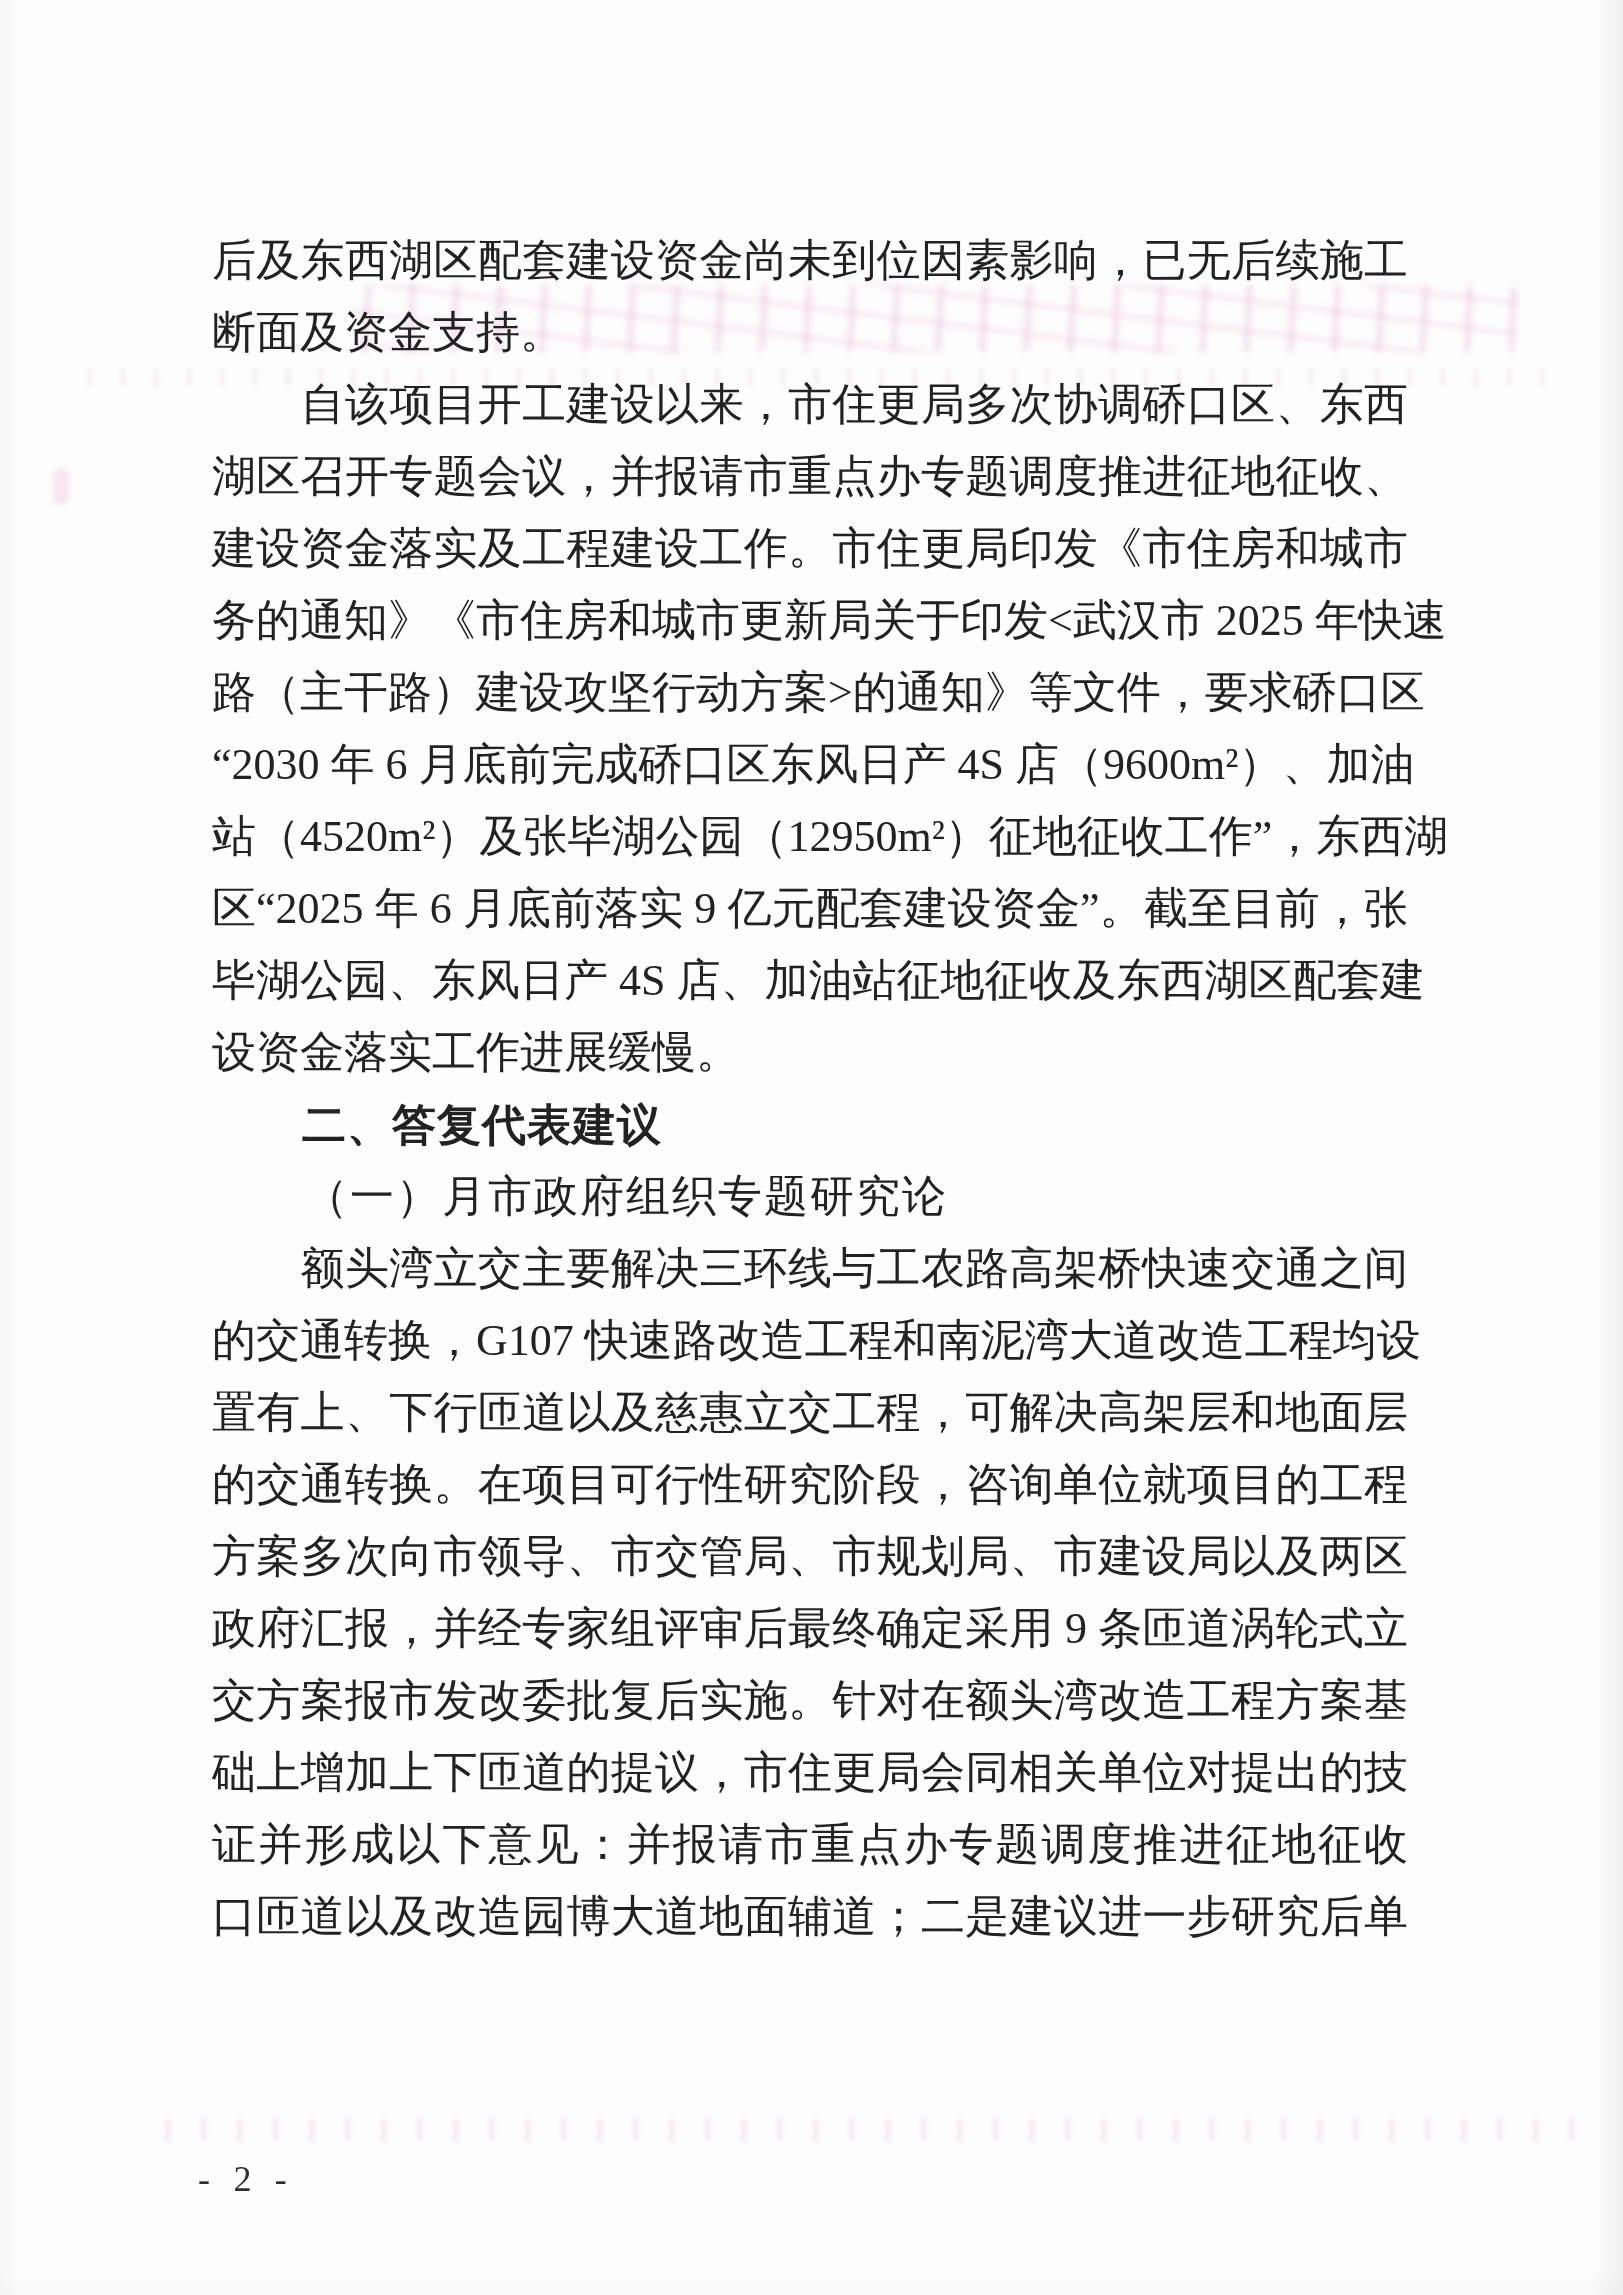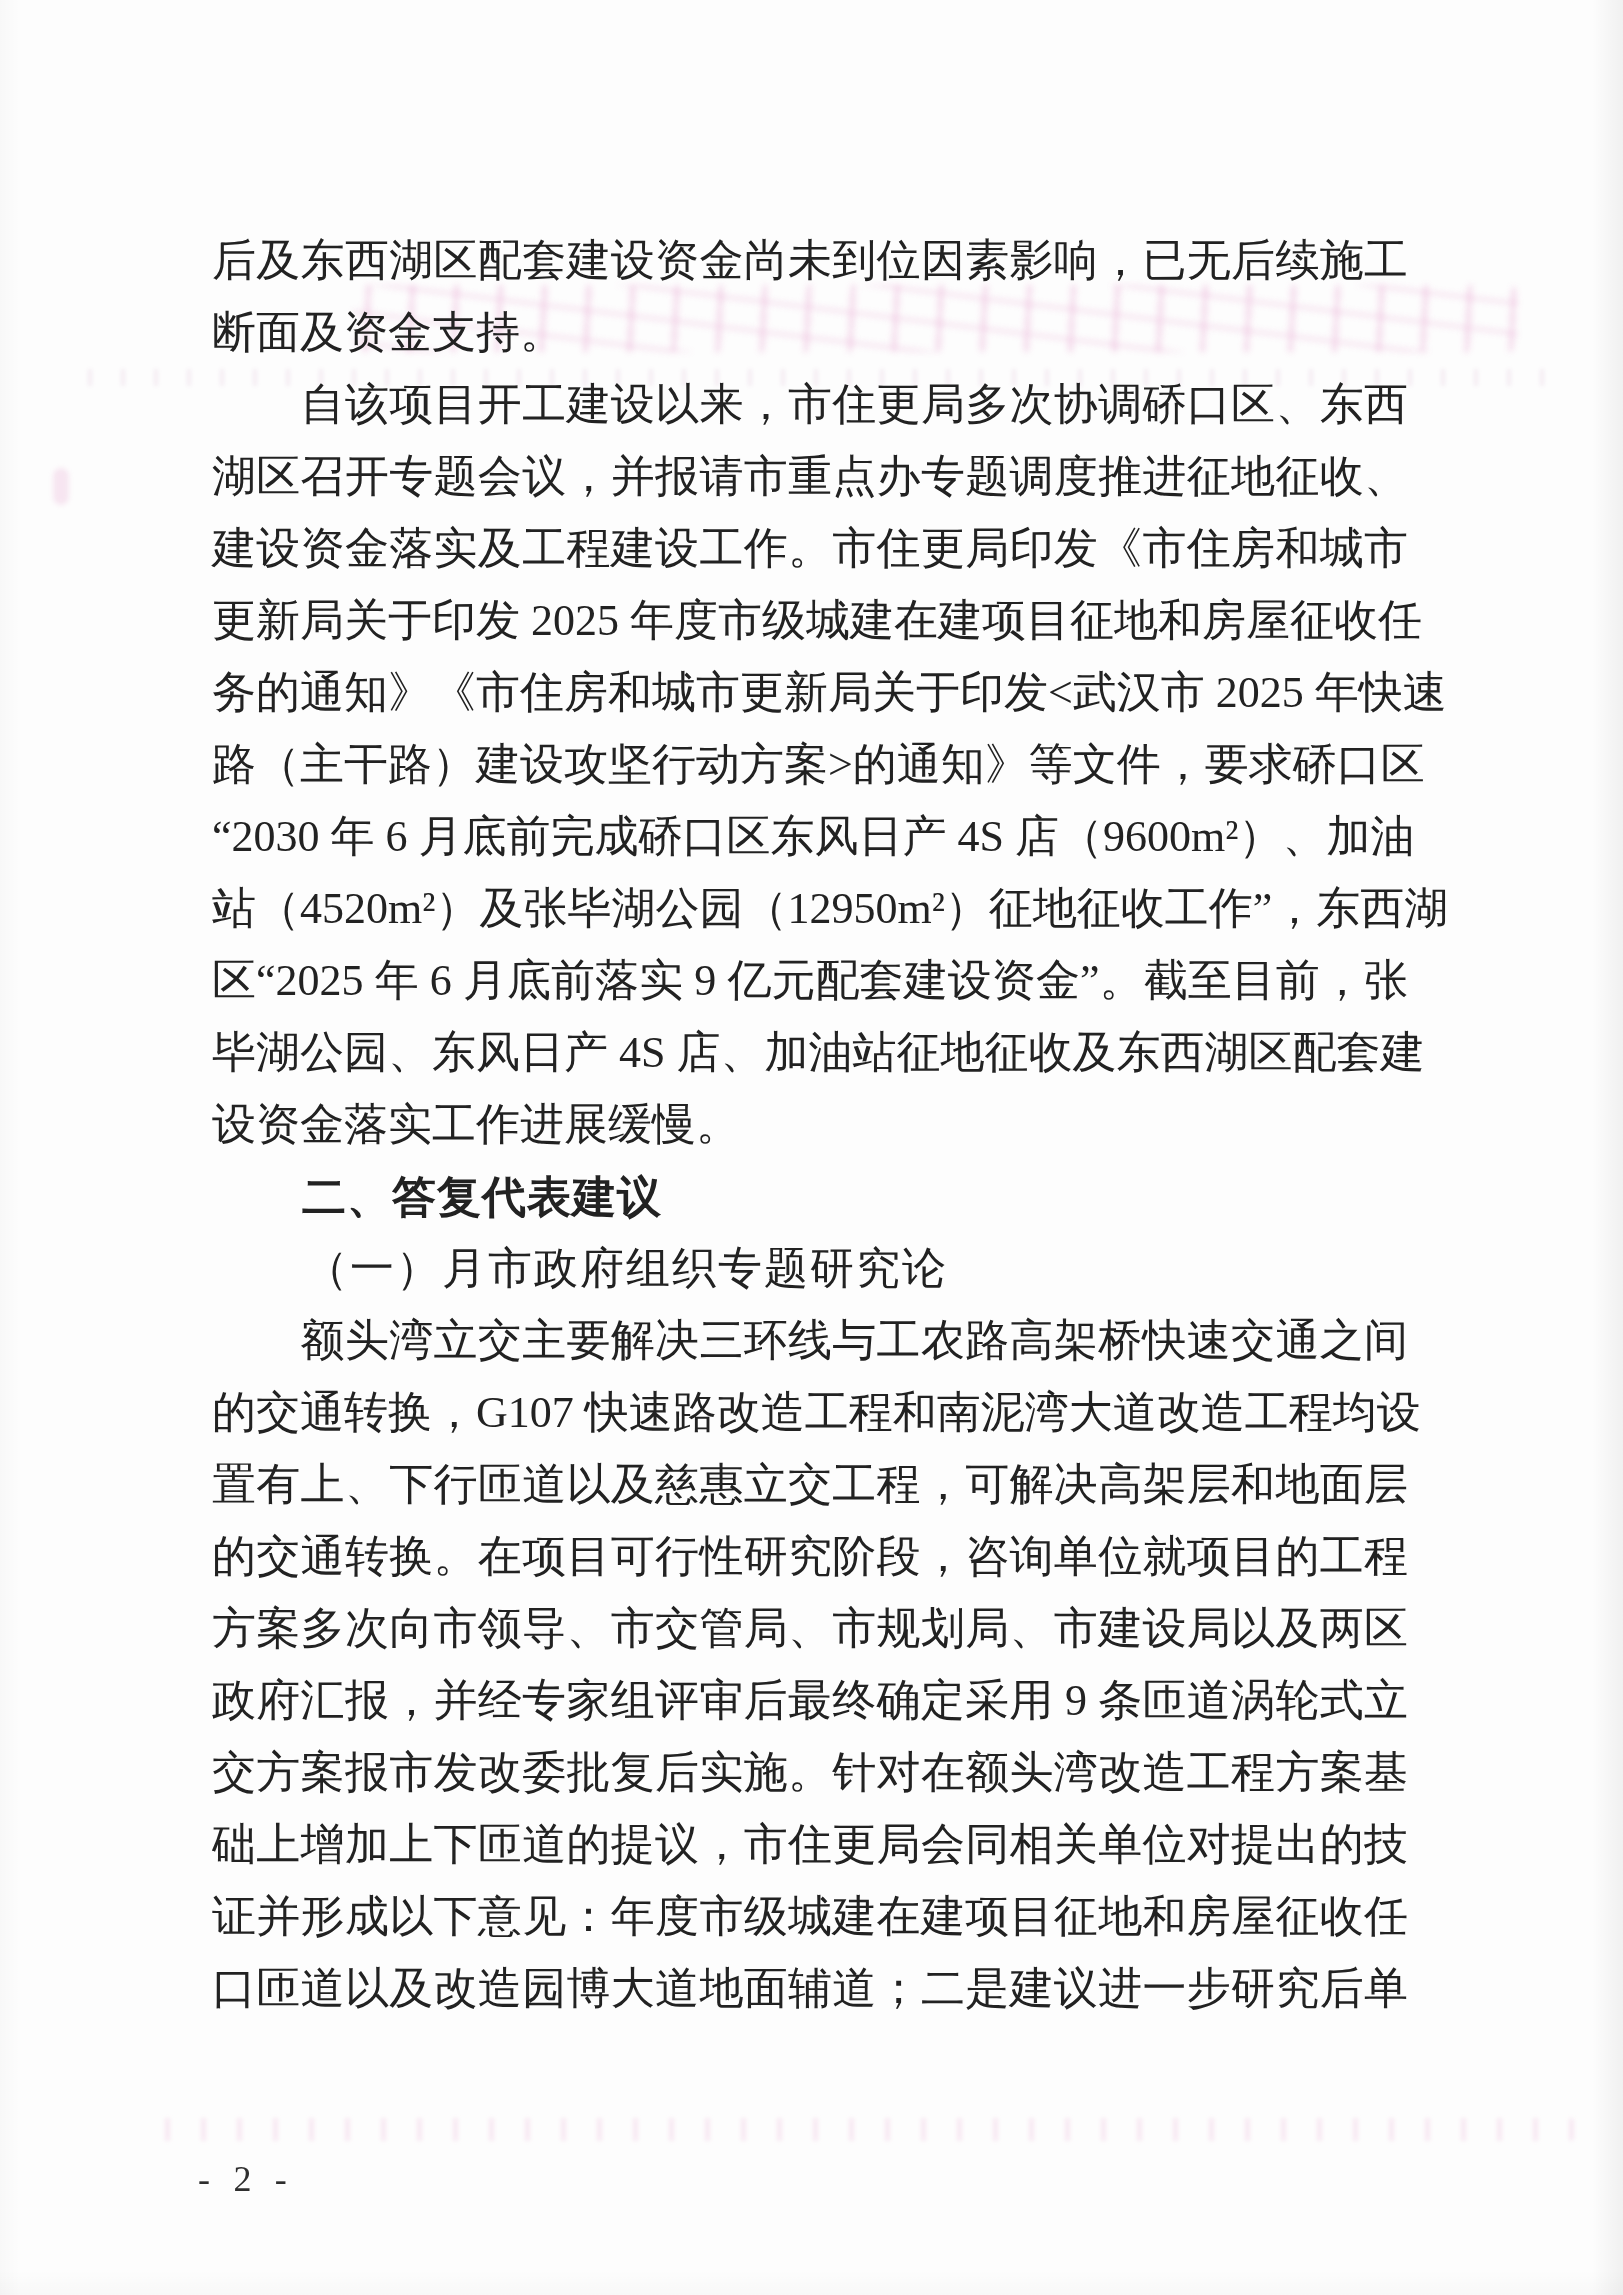--- a/index.html
+++ b/index.html
@@ -85,38 +85,37 @@
   <div class="wm wm-mid"></div>
   <div class="wm wm-bottom"></div>
   <div class="wm wm-left-smudge"></div>
 
   <div class="doc">
     <span class="ln">后及东西湖区配套建设资金尚未到位因素影响，已无后续施工</span>
     <span class="ln short">断面及资金支持。</span>
     <span class="ln">　　自该项目开工建设以来，市住更局多次协调硚口区、东西</span>
     <span class="ln">湖区召开专题会议，并报请市重点办专题调度推进征地征收、</span>
     <span class="ln">建设资金落实及工程建设工作。市住更局印发《市住房和城市</span>
-    <span class="ln">更新局关于印发 2025 年度市级城建在建项目征地和房屋征收任</span>
     <span class="ln">务的通知》《市住房和城市更新局关于印发&lt;武汉市 2025 年快速</span>
     <span class="ln">路（主干路）建设攻坚行动方案&gt;的通知》等文件，要求硚口区</span>
     <span class="ln">“2030 年 6 月底前完成硚口区东风日产 4S 店（9600m²）、加油</span>
     <span class="ln">站（4520m²）及张毕湖公园（12950m²）征地征收工作”，东西湖</span>
     <span class="ln">区“2025 年 6 月底前落实 9 亿元配套建设资金”。截至目前，张</span>
     <span class="ln">毕湖公园、东风日产 4S 店、加油站征地征收及东西湖区配套建</span>
     <span class="ln short">设资金落实工作进展缓慢。</span>
     <span class="ln short hd">　　二、答复代表建议</span>
     <span class="ln short kai">　　（一）月市政府组织专题研究论</span>
     <span class="ln">　　额头湾立交主要解决三环线与工农路高架桥快速交通之间</span>
     <span class="ln">的交通转换，G107 快速路改造工程和南泥湾大道改造工程均设</span>
     <span class="ln">置有上、下行匝道以及慈惠立交工程，可解决高架层和地面层</span>
     <span class="ln">的交通转换。在项目可行性研究阶段，咨询单位就项目的工程</span>
     <span class="ln">方案多次向市领导、市交管局、市规划局、市建设局以及两区</span>
     <span class="ln">政府汇报，并经专家组评审后最终确定采用 9 条匝道涡轮式立</span>
     <span class="ln">交方案报市发改委批复后实施。针对在额头湾改造工程方案基</span>
     <span class="ln">础上增加上下匝道的提议，市住更局会同相关单位对提出的技</span>
-    <span class="ln">证并形成以下意见：年度市级城建在建项目征地和房屋征收任</span>
+    <span class="ln">证并形成以下意见：并报请市重点办专题调度推进征地征收</span>
     <span class="ln">口匝道以及改造园博大道地面辅道；二是建议进一步研究后单</span>
   </div>
 
   <div class="page-number">- 2 -</div>
 
 </div>
 
 
 </body></html>

